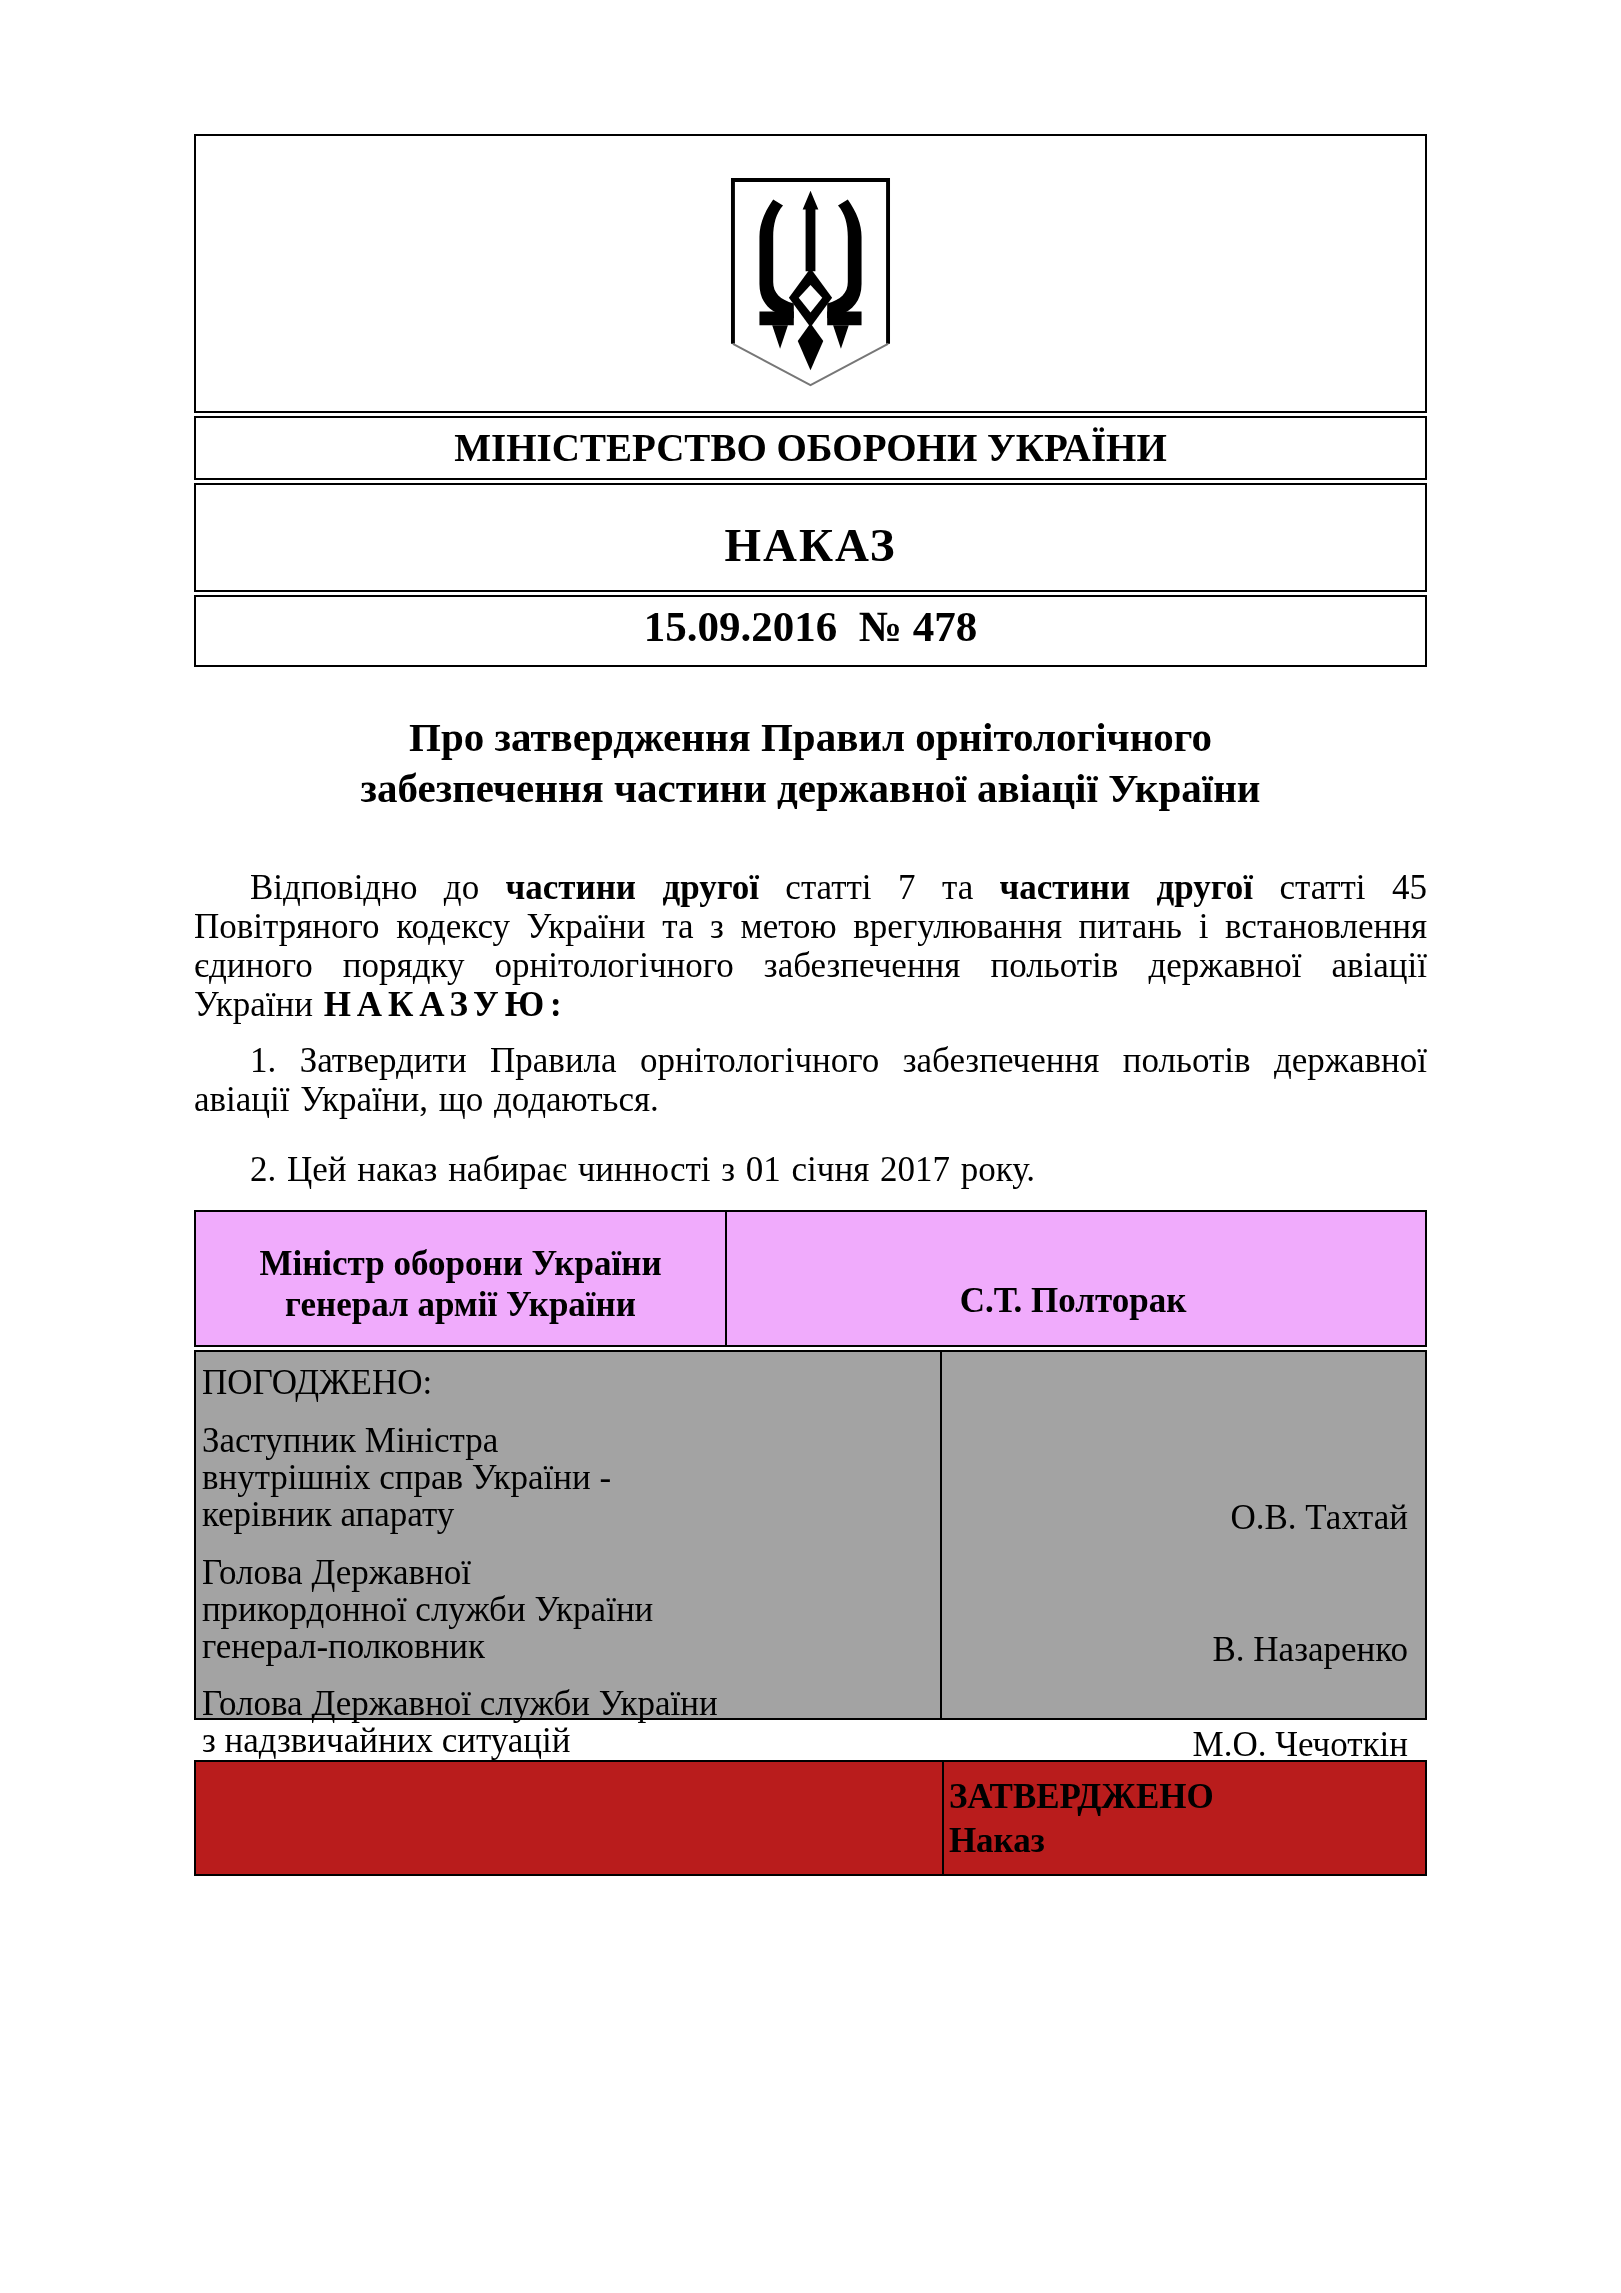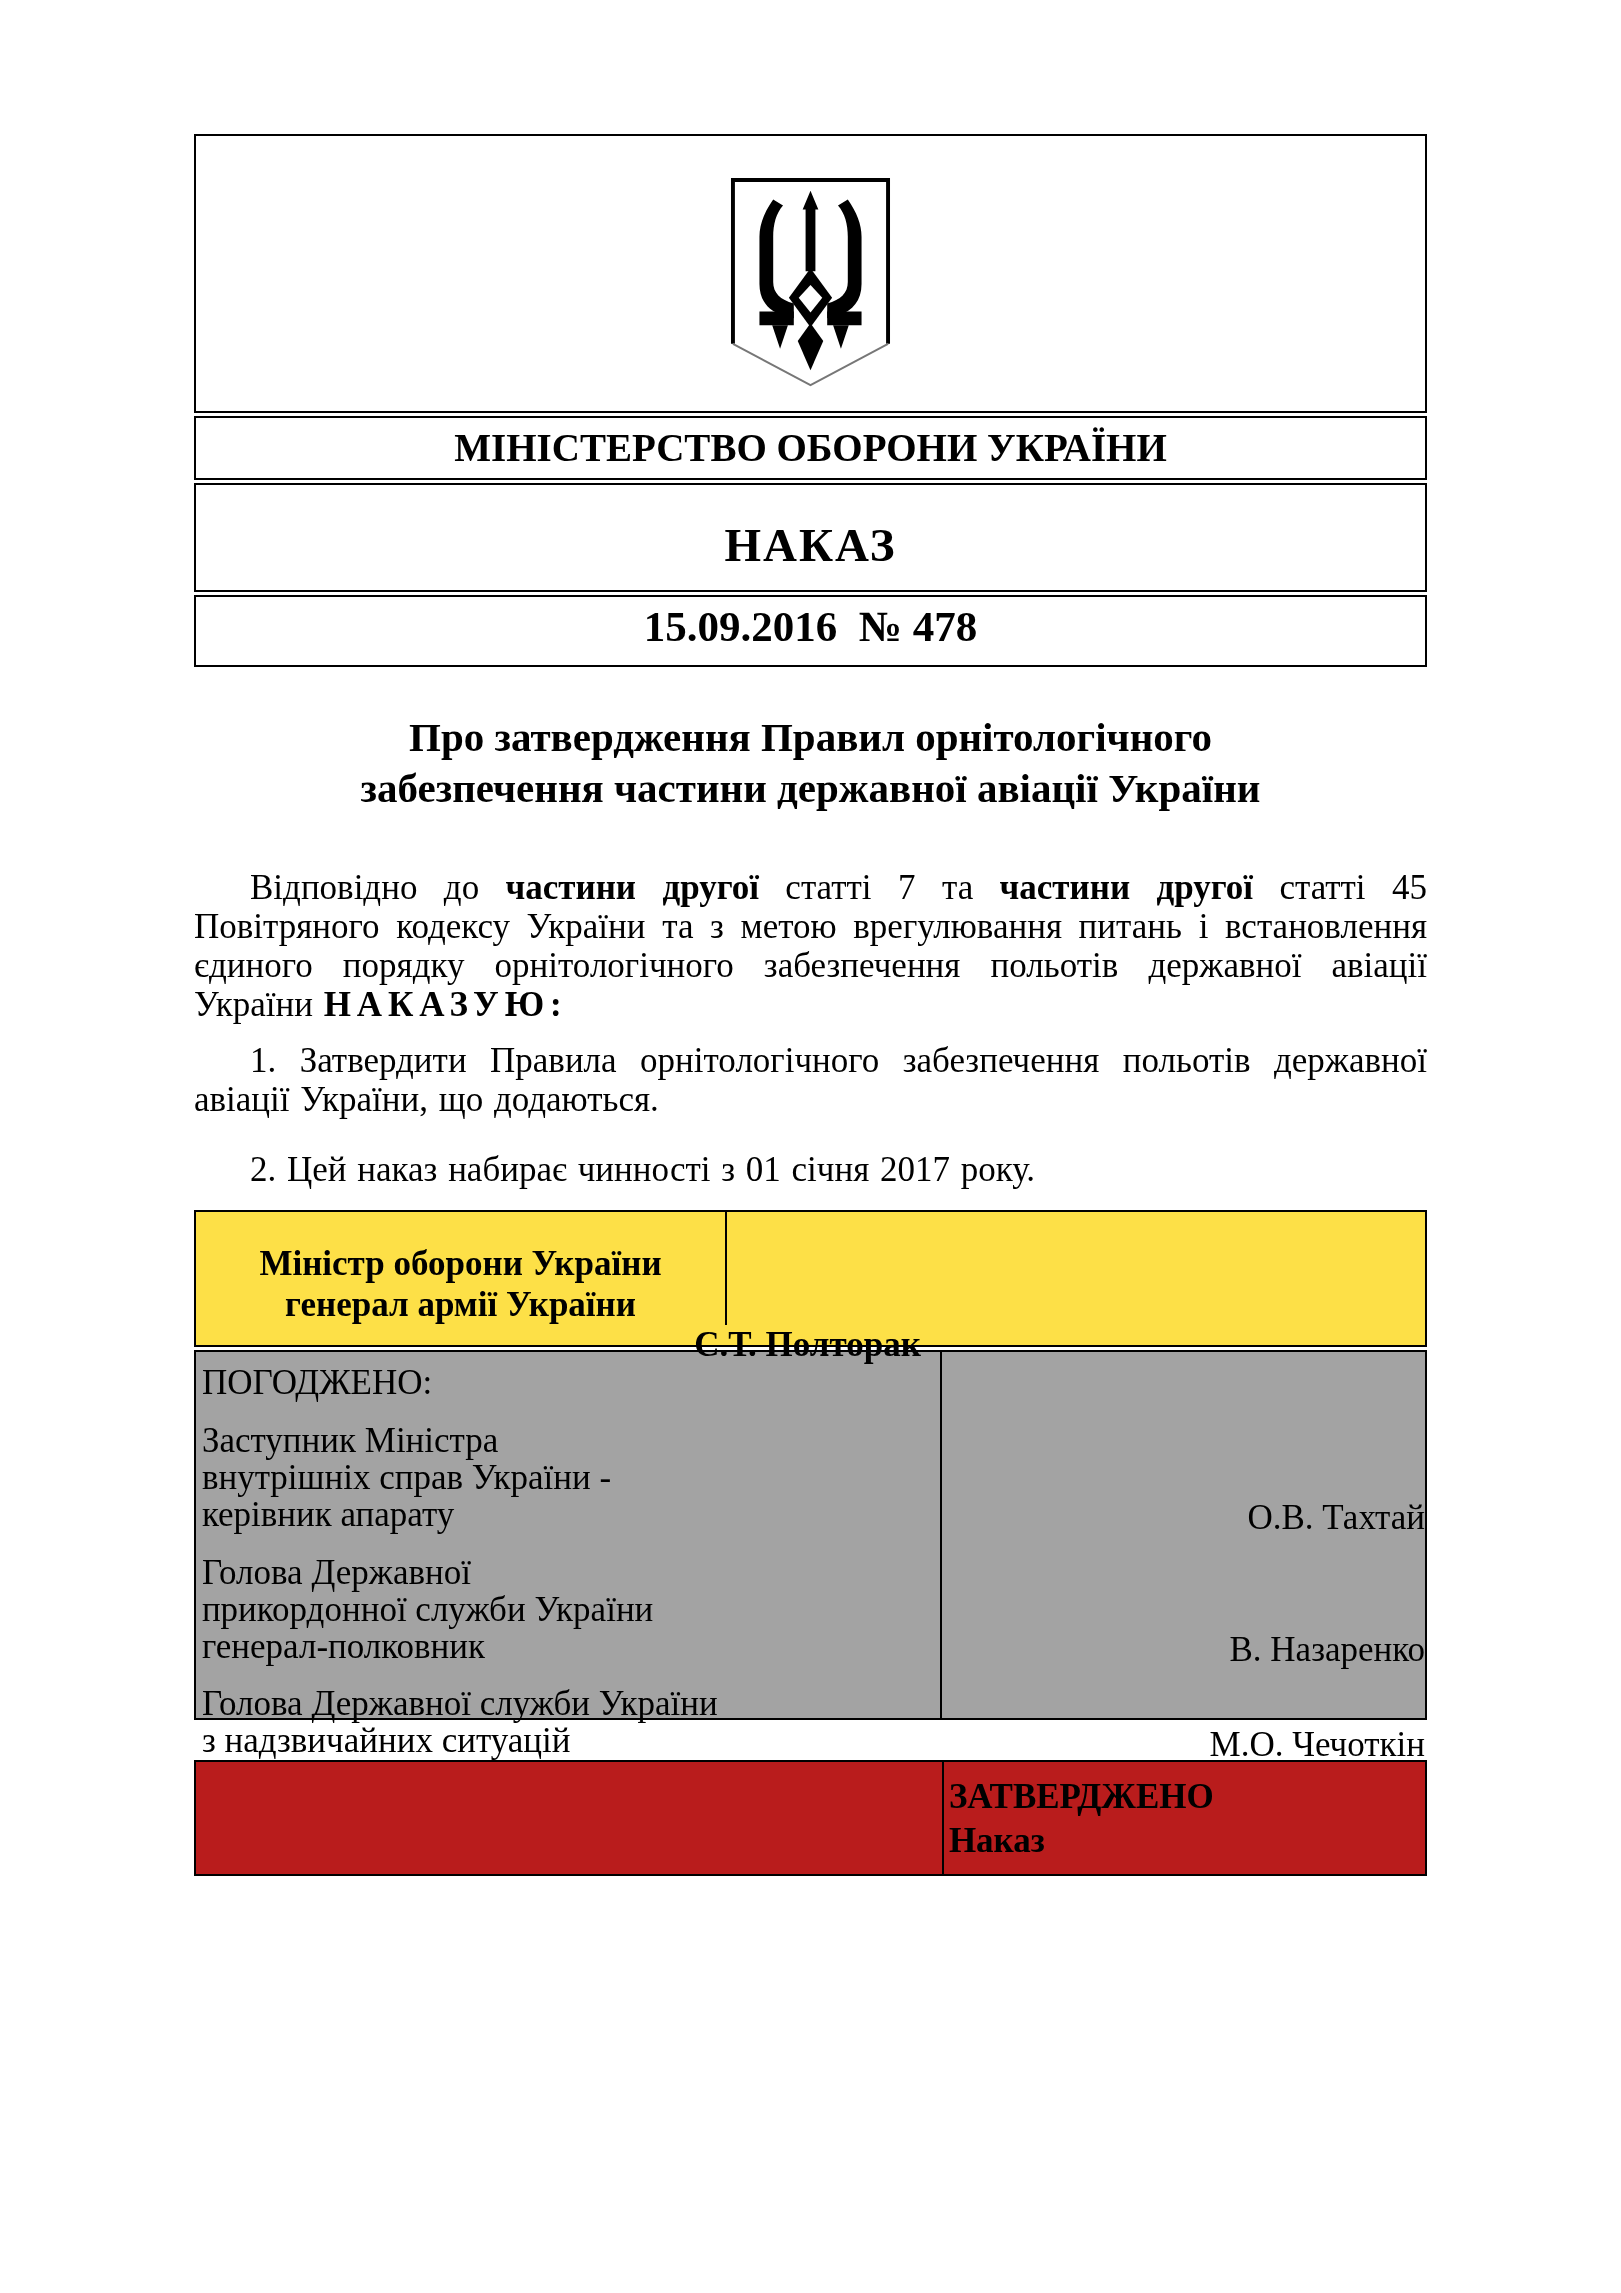--- a/index.html
+++ b/index.html
@@ -21,33 +21,33 @@
 
   .title{margin:45px 0 0;text-align:center;font-size:41px;font-weight:bold;line-height:51px;}
   .title span{display:block;}
 
   .par{font-size:35px;line-height:39px;text-align:justify;text-indent:56px;margin:0;word-spacing:2px;}
   .intro{margin-top:54px;}
   .spaced{letter-spacing:5.9px;}
   .it1{margin-top:17.6px;}
   .it2{margin-top:31px;}
 
-  .sig-table{margin-top:20.6px;height:137px;border:2px solid #000;box-sizing:border-box;display:flex;background:#fde047;flex-direction:column;}
+  .sig-table{margin-top:20.6px;height:137px;border:2px solid #000;box-sizing:border-box;display:flex;background:#f0abfc;}
   .sig-left{width:529px;border-right:2px solid #000;text-align:center;padding-top:31px;
             line-height:41px;font-size:35px;font-weight:bold;}
   .sig-right{flex:1;display:flex;flex-direction:column;justify-content:flex-end;
              text-align:center;padding:0 5.9px 23.5px 0;font-size:35px;font-weight:bold;}
 
   .agr-table{margin-top:2.9px;height:370px;border:2px solid #000;box-sizing:border-box;display:flex;background:#a3a3a3;}
   .agr-left{width:746px;border-right:2px solid #000;padding:12.7px 9.8px 0 5.9px;
             font-size:35px;line-height:37px;box-sizing:border-box;}
   .agr-label{margin-bottom:20.6px;}
   .agr-pos{margin-bottom:20.6px;}
   .agr-right{flex:1;position:relative;font-size:35px;}
-  .agr-name{position:absolute;right:0;line-height:37px;white-space:nowrap;}
+  .agr-name{position:absolute;right:17px;line-height:37px;white-space:nowrap;}
   .n1{top:147px;}.n2{top:279px;}.n3{top:374px;}
 
   .app-table{margin-top:40px;height:116px;border:2px solid #000;box-sizing:border-box;display:flex;background:#b91c1c;}
   .app-left{width:746px;border-right:2px solid #000;}
   .app-right{flex:1;padding:13.7px 0 0 4.9px;font-weight:bold;font-size:35px;line-height:44px;}
 </style>
 </head>
 <body>
 
 <div class="page">

